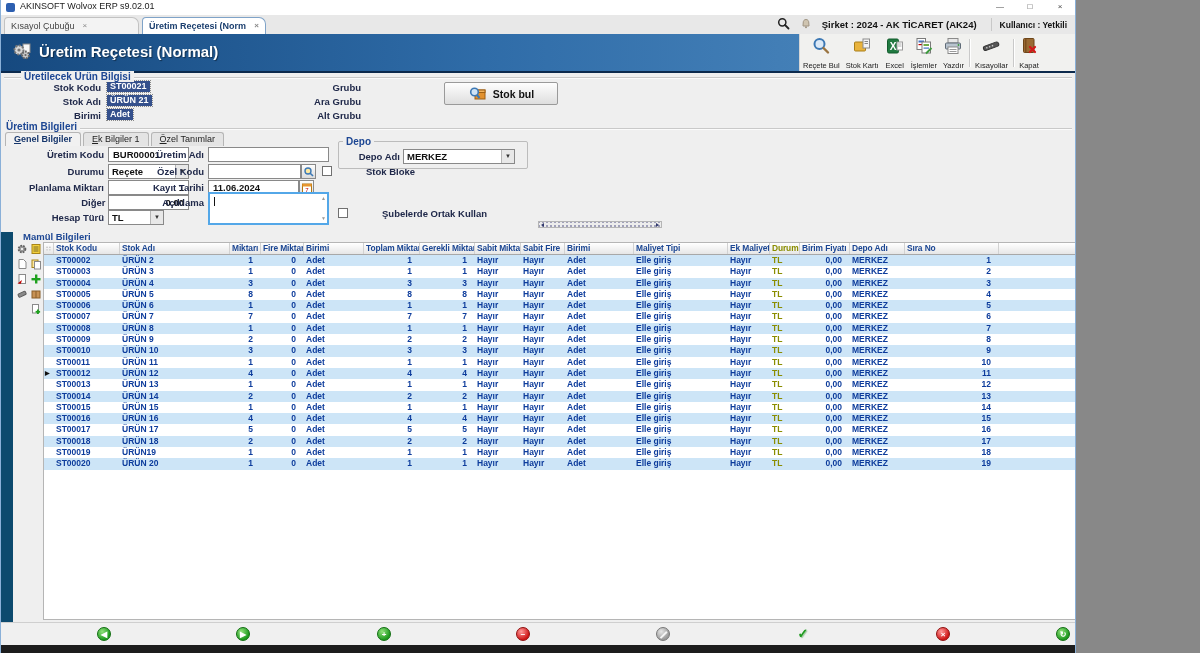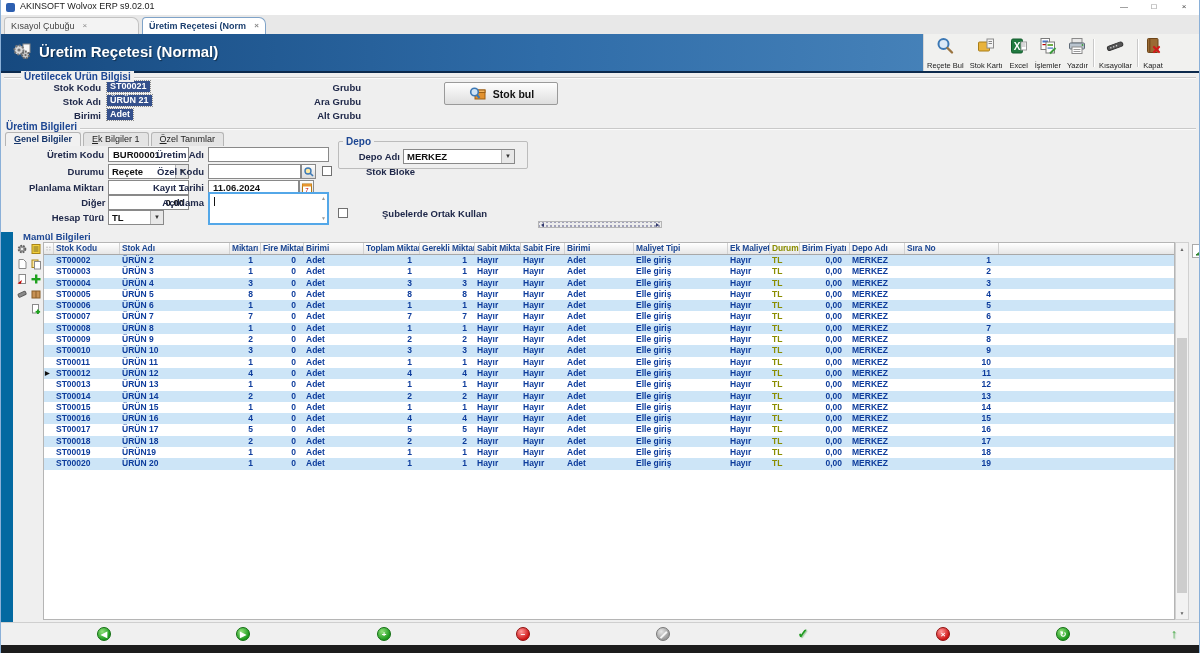--- a/index.html
+++ b/index.html
@@ -1,17 +1,17 @@
 <!DOCTYPE html>
 <html><head>
 <meta charset="utf-8">
 <style>
   * { margin:0; padding:0; box-sizing:border-box; }
   body { background:#888; font-family:"Liberation Sans", sans-serif; }
-  .app { position:relative; width:1200px; height:653px; background:#0369a1; overflow:hidden;
+  .app { position:relative; width:1076px; height:653px; background:#0c4a6e; overflow:hidden;
          border-left:1px solid #8ab0d8; border-right:1px solid #8ab0d8; }
 
   
   .titlebar { position:absolute; left:0; top:0; width:100%; height:15px; background:#fff; }
   .titlebar .logo { position:absolute; left:5px; top:3px; width:9px; height:9px; background:#2d5fb0; border-radius:2px; }
   .titlebar .apptitle { position:absolute; left:19px; top:1px; font-size:9px; color:#222; }
   .winbtns { position:absolute; right:0; top:0; height:15px; display:flex; }
   .winbtn { width:30px; height:15px; text-align:center; font-size:8px; line-height:14px; color:#444; }
 
   
@@ -139,20 +139,37 @@
 
   <div class="tabbar">
     <div class="tab t1">
       <span class="tlabel">Kısayol Çubuğu</span>
       <span class="tclose">×</span>
     </div>
     <div class="tab t2">
       <span class="tlabel">Üretim Reçetesi (Normal)</span>
       <span class="tclose">×</span>
     </div>
+    <div class="tabbar-right">
+      <span class="tb-ico">
+        <svg width="13" height="13" viewBox="0 0 13 13">
+            <circle cx="5.3" cy="5.3" r="3.6" fill="none" stroke="#222" stroke-width="1.5"></circle>
+            <line x1="8" y1="8" x2="11.5" y2="11.5" stroke="#222" stroke-width="1.8" stroke-linecap="round"></line>
+          </svg>
+      </span>
+      <span class="tb-ico">
+        <svg width="12" height="12" viewBox="0 0 12 12">
+            <path d="M6 1.5 C4 1.5 3.2 3 3.2 5 L3 8 L9 8 L8.8 5 C8.8 3 8 1.5 6 1.5 Z" fill="#cfc4b0" stroke="#a09482"></path>
+            <circle cx="6" cy="9.3" r="1" fill="#a09482"></circle>
+          </svg>
+      </span>
+      <span class="tb-company">Şirket : 2024 - AK TİCARET (AK24)</span>
+      <span class="tb-sep"></span>
+      <span class="tb-user">Kullanıcı : Yetkili</span>
+    </div>
   </div>
 
   <div class="bluebar">
     <span class="hicon">
       <svg width="22" height="22" viewBox="0 0 22 22">
           <rect x="12" y="3" width="7" height="8.5" fill="#f7f7f7" stroke="#888"></rect>
           <circle cx="8" cy="9" r="4.5" fill="#d8d8d8" stroke="#777" stroke-width="2" stroke-dasharray="2 1.4"></circle>
           <circle cx="8" cy="9" r="1.6" fill="#777"></circle>
           <circle cx="14.5" cy="14" r="3.4" fill="#c9c9c9" stroke="#666" stroke-width="2" stroke-dasharray="1.8 1.2"></circle>
           <circle cx="14.5" cy="14" r="1.1" fill="#666"></circle>

